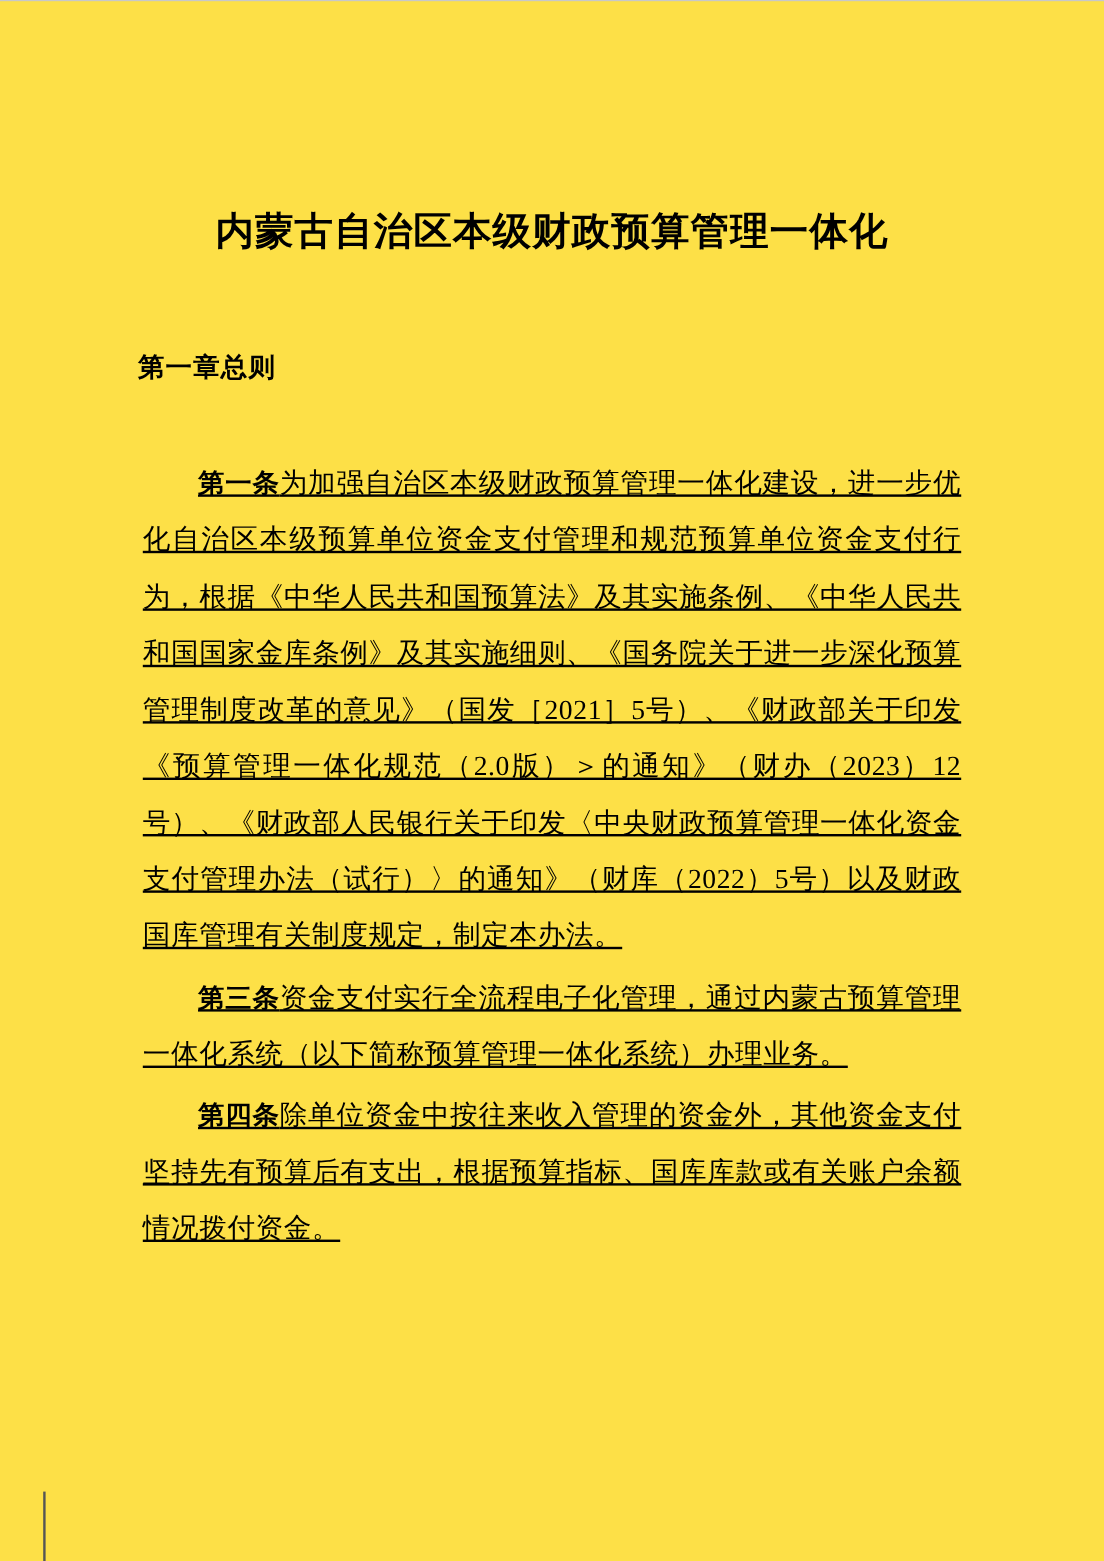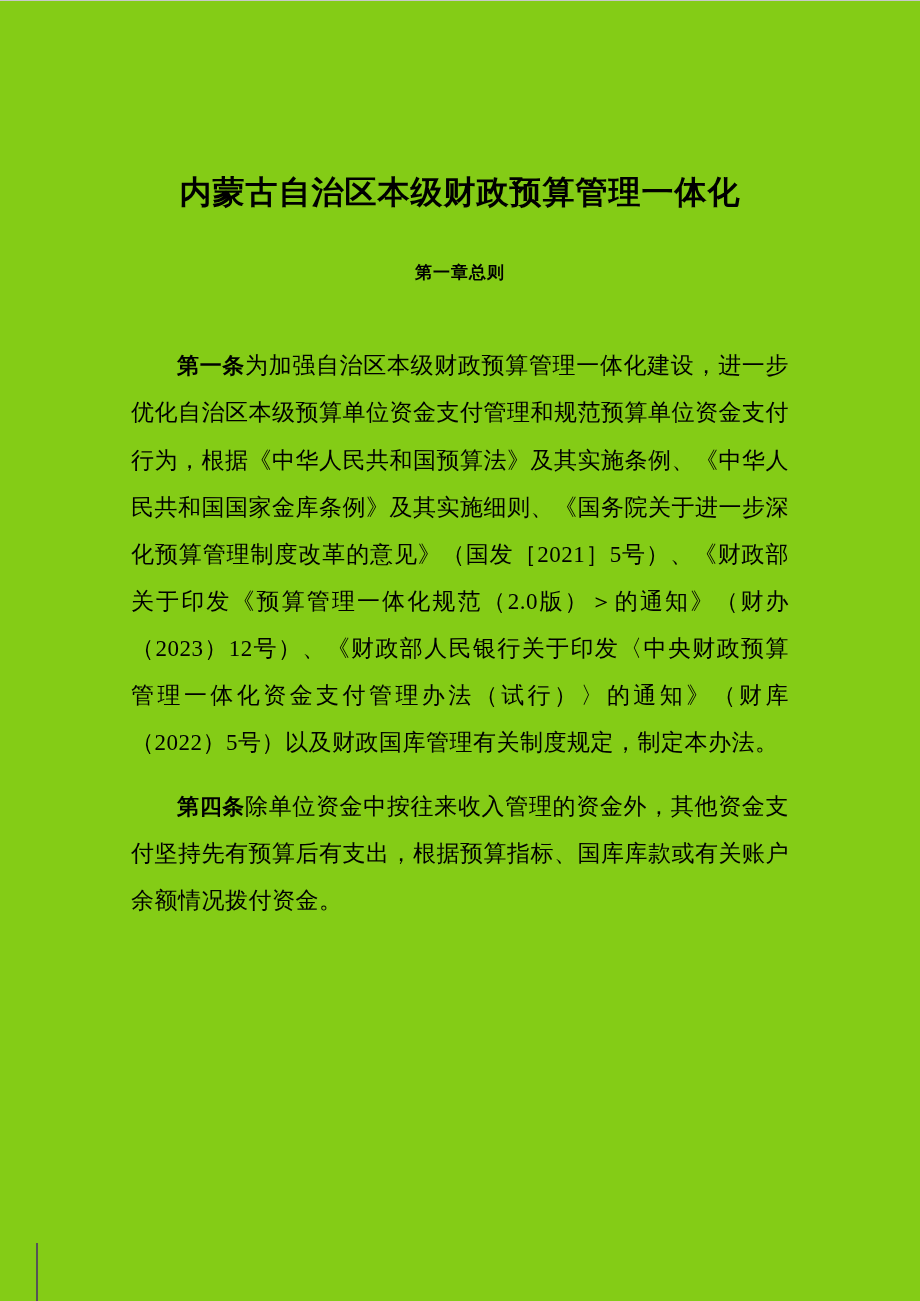--- a/index.html
+++ b/index.html
@@ -4,21 +4,21 @@
   <style>
     html, body {
       margin: 0;
       padding: 0;
       background: #ffffff;
     }
     .page {
       position: relative;
       width: 920px;
       height: 1301px;
-      background: #84cc16;
+      background: #fde047;
       overflow: hidden;
       font-family: "Liberation Serif", "DejaVu Serif", serif;
       color: #000000;
       box-sizing: border-box;
     }
     .top-hairline {
       position: absolute;
       top: 0;
       left: 0;
       width: 100%;
@@ -44,35 +44,35 @@
     .doc-title {
       text-align: center;
       font-family: "DejaVu Sans", "Liberation Sans", sans-serif;
       font-weight: bold;
       font-size: 32px;
       line-height: 1.82;
       letter-spacing: 1px;
       margin: 0;
     }
     .chapter-heading {
-      text-align: center;
       font-family: "DejaVu Sans", "Liberation Sans", sans-serif;
       font-weight: bold;
-      font-size: 17px;
-      margin-top: 40px;
+      font-size: 22px;
+      margin-top: 70px;
       margin-bottom: 58px;
       letter-spacing: 1px;
     }
     .body-text p {
       font-size: 23px;
       line-height: 2.05;
       text-align: justify;
       text-indent: 2em;
-      margin: 16px;
+      margin: 4px;
       letter-spacing: 0.5px;
+      text-decoration: underline;
     }
     .body-text .lead {
       font-weight: bold;
       font-family: "DejaVu Sans", "Liberation Sans", sans-serif;
       font-size: 22px;
     }
   </style>
 </head>
 <body>
 
@@ -85,20 +85,23 @@
       <span>内蒙古自治区本级财政预算管理一体化</span><br>
     </h1>
 
     <div class="chapter-heading">第一章总则</div>
 
     <div class="body-text">
       <p>
         <span class="lead">第一条</span><span>为加强自治区本级财政预算管理一体化建设，进一步优化自治区本级预算单位资金支付管理和规范预算单位资金支付行为，根据《中华人民共和国预算法》及其实施条例、《中华人民共和国国家金库条例》及其实施细则、《国务院关于进一步深化预算管理制度改革的意见》（国发［2021］5号）、《财政部关于印发《预算管理一体化规范（2.0版）＞的通知》（财办（2023）12号）、《财政部人民银行关于印发〈中央财政预算管理一体化资金支付管理办法（试行）〉的通知》（财库（2022）5号）以及财政国库管理有关制度规定，制定本办法。</span>
       </p>
       <p>
+        <span class="lead">第三条</span><span>资金支付实行全流程电子化管理，通过内蒙古预算管理一体化系统（以下简称预算管理一体化系统）办理业务。</span>
+      </p>
+      <p>
         <span class="lead">第四条</span><span>除单位资金中按往来收入管理的资金外，其他资金支付坚持先有预算后有支出，根据预算指标、国库库款或有关账户余额情况拨付资金。</span>
       </p>
     </div>
 
   </div>
 
   <div class="bottom-left-mark"></div>
 </div>
 
 </body></html>

